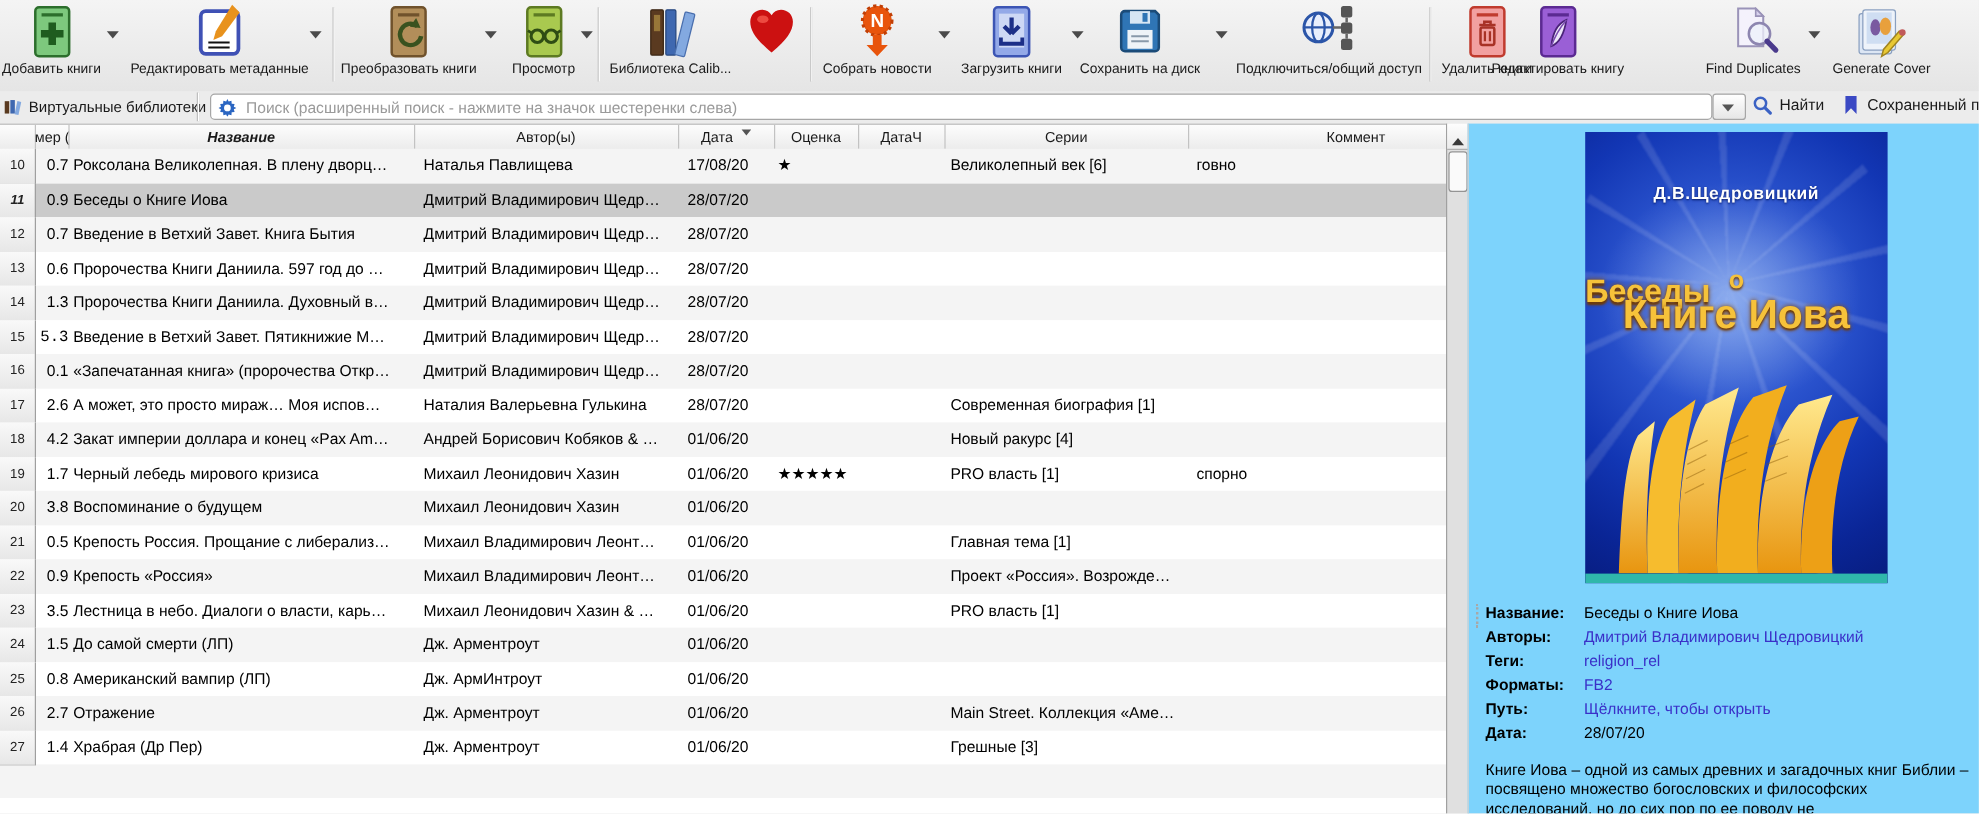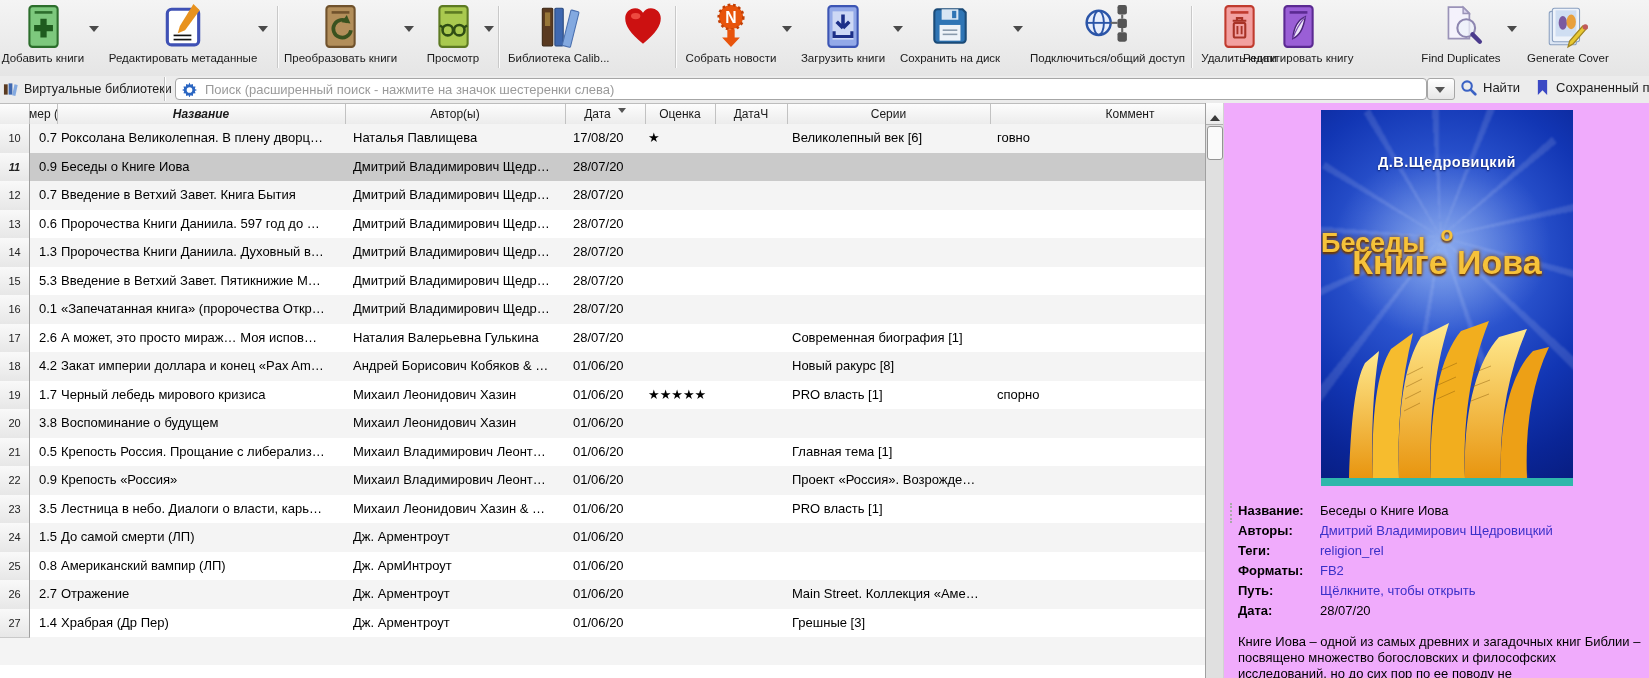--- a/index.html
+++ b/index.html
@@ -58,21 +58,21 @@
   
   .vscroll{position:absolute;left:1205px;top:103px;width:18px;height:575px;background:#e0e0e0;
     border-left:1px solid #a0a0a0;}
   .vs-up{position:absolute;left:0;top:0;width:18px;height:21px;
     background:linear-gradient(#fdfdfd,#ebebeb);border-bottom:1px solid #b0b0b0;}
   .vs-up::after{content:"";position:absolute;left:4px;top:7px;width:0;height:0;
     border:5px solid transparent;border-bottom:6px solid #3a3a3a;}
   .vs-thumb{position:absolute;left:1px;top:23px;width:14px;height:32px;background:#fafafa;
     border:1px solid #949494;border-radius:3px;}
   
-  .details{position:absolute;left:1223px;top:103px;width:426px;height:575px;background:#f0abfc;
+  .details{position:absolute;left:1223px;top:103px;width:426px;height:575px;background:#7dd3fc;
     border-left:1px solid #d2d2d2;overflow:hidden;}
   .cover{position:absolute;left:97px;top:7px;width:252px;height:376px;overflow:hidden;
     background:
       radial-gradient(ellipse 70% 40% at 48% 36%, rgba(255,255,255,.30), rgba(255,255,255,0) 62%),
       radial-gradient(circle at 48% 38%, #5d8ae8 0%, #2c55cf 32%, #1236b4 60%, #0a2596 82%, #071c7e 100%);}
   .cover-swirl{position:absolute;inset:-30px;opacity:.25;
     background:repeating-conic-gradient(from 20deg at 48% 36%, rgba(255,255,255,.5) 0 3deg, rgba(255,255,255,0) 3deg 28deg);
     border-radius:50%;filter:blur(1px);}
   .cover-author{position:absolute;left:0;top:44px;width:100%;text-align:center;
     color:#fff;font-size:14.5px;font-weight:bold;letter-spacing:.5px;text-shadow:0 1px 2px #03155e;}
@@ -351,21 +351,21 @@
       <div class="cell c-title" style="left: 57px; width: 288px; height: 28.5px; line-height: 28.5px;">Пророчества Книги Даниила. Духовный в…</div>
       <div class="cell c-auth" style="left: 345px; width: 220px; height: 28.5px; line-height: 28.5px;">Дмитрий Владимирович Щедр…</div>
       <div class="cell c-date" style="left: 565px; width: 80px; height: 28.5px; line-height: 28.5px;">28/07/20</div>
       <div class="cell c-rate" style="left: 645px; width: 70px; height: 28.5px; line-height: 28.5px;"></div>
       <div class="cell c-dr" style="left: 715px; width: 72px; height: 28.5px; line-height: 28.5px;"></div>
       <div class="cell c-ser" style="left: 787px; width: 203px; height: 28.5px; line-height: 28.5px;"></div>
       <div class="cell c-com" style="left: 990px; width: 280px; height: 28.5px; line-height: 28.5px;"></div>
     </div>
     <div class="trow odd" style="top: 142.5px; height: 28.5px;">
       <div class="cell c-num" style="left: 0px; width: 29px; height: 28.5px; line-height: 28.5px;">15</div>
-      <div class="cell c-size" style="left: 29px; width: 28px; height: 28.5px; line-height: 28.5px;">5.3</div>
+      <div class="cell c-size" style="left: 29px; width: 28px; height: 28.5px; line-height: 28.5px; font-family: Liberation Mono, monospace;">5.3</div>
       <div class="cell c-title" style="left: 57px; width: 288px; height: 28.5px; line-height: 28.5px;">Введение в Ветхий Завет. Пятикнижие М…</div>
       <div class="cell c-auth" style="left: 345px; width: 220px; height: 28.5px; line-height: 28.5px;">Дмитрий Владимирович Щедр…</div>
       <div class="cell c-date" style="left: 565px; width: 80px; height: 28.5px; line-height: 28.5px;">28/07/20</div>
       <div class="cell c-rate" style="left: 645px; width: 70px; height: 28.5px; line-height: 28.5px;"></div>
       <div class="cell c-dr" style="left: 715px; width: 72px; height: 28.5px; line-height: 28.5px;"></div>
       <div class="cell c-ser" style="left: 787px; width: 203px; height: 28.5px; line-height: 28.5px;"></div>
       <div class="cell c-com" style="left: 990px; width: 280px; height: 28.5px; line-height: 28.5px;"></div>
     </div>
     <div class="trow even" style="top: 171px; height: 28.5px;">
       <div class="cell c-num" style="left: 0px; width: 29px; height: 28.5px; line-height: 28.5px;">16</div>
@@ -390,21 +390,21 @@
       <div class="cell c-com" style="left: 990px; width: 280px; height: 28.5px; line-height: 28.5px;"></div>
     </div>
     <div class="trow even" style="top: 228px; height: 28.5px;">
       <div class="cell c-num" style="left: 0px; width: 29px; height: 28.5px; line-height: 28.5px;">18</div>
       <div class="cell c-size" style="left: 29px; width: 28px; height: 28.5px; line-height: 28.5px;">4.2</div>
       <div class="cell c-title" style="left: 57px; width: 288px; height: 28.5px; line-height: 28.5px;">Закат империи доллара и конец «Pax Am…</div>
       <div class="cell c-auth" style="left: 345px; width: 220px; height: 28.5px; line-height: 28.5px;">Андрей Борисович Кобяков &amp; …</div>
       <div class="cell c-date" style="left: 565px; width: 80px; height: 28.5px; line-height: 28.5px;">01/06/20</div>
       <div class="cell c-rate" style="left: 645px; width: 70px; height: 28.5px; line-height: 28.5px;"></div>
       <div class="cell c-dr" style="left: 715px; width: 72px; height: 28.5px; line-height: 28.5px;"></div>
-      <div class="cell c-ser" style="left: 787px; width: 203px; height: 28.5px; line-height: 28.5px;">Новый ракурс [8]</div>
+      <div class="cell c-ser" style="left: 787px; width: 203px; height: 28.5px; line-height: 28.5px;">Новый ракурс [4]</div>
       <div class="cell c-com" style="left: 990px; width: 280px; height: 28.5px; line-height: 28.5px;"></div>
     </div>
     <div class="trow odd" style="top: 256.5px; height: 28.5px;">
       <div class="cell c-num" style="left: 0px; width: 29px; height: 28.5px; line-height: 28.5px;">19</div>
       <div class="cell c-size" style="left: 29px; width: 28px; height: 28.5px; line-height: 28.5px;">1.7</div>
       <div class="cell c-title" style="left: 57px; width: 288px; height: 28.5px; line-height: 28.5px;">Черный лебедь мирового кризиса</div>
       <div class="cell c-auth" style="left: 345px; width: 220px; height: 28.5px; line-height: 28.5px;">Михаил Леонидович Хазин</div>
       <div class="cell c-date" style="left: 565px; width: 80px; height: 28.5px; line-height: 28.5px;">01/06/20</div>
       <div class="cell c-rate" style="left: 645px; width: 70px; height: 28.5px; line-height: 28.5px;">★★★★★</div>
       <div class="cell c-dr" style="left: 715px; width: 72px; height: 28.5px; line-height: 28.5px;"></div>

